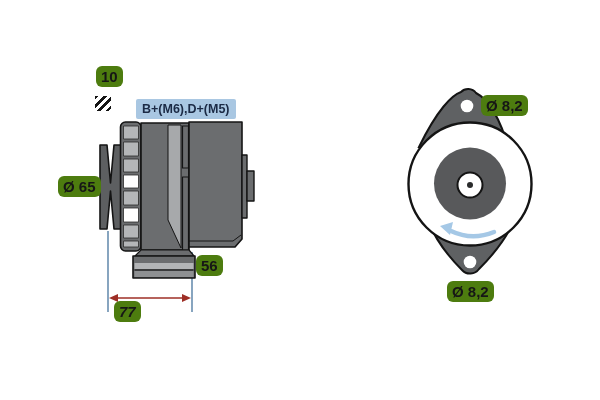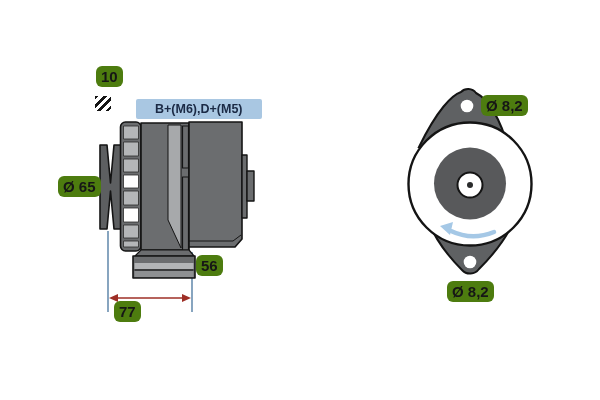--- a/index.html
+++ b/index.html
@@ -9,21 +9,21 @@
   }
   .canvas svg { position:absolute; left:0; top:0; }
   .ylabel {
     position:absolute; background:#4d7c0f; color:#161616;
     font-size:15px; font-weight:bold; line-height:17px;
     padding:2px 5px; border-radius:6px; white-space:nowrap; z-index:3;
   }
   .blabel {
     position:absolute; background:#a9c7e2; color:#1b2a45;
     font-size:12.5px; font-weight:bold; line-height:16px;
-    padding:2px 19px; border-radius:2px; white-space:nowrap; z-index:3;
+    padding:2px 6px; border-radius:2px; white-space:nowrap; z-index:3;
   }
   .hatch {
     position:absolute; width:16px; height:15px; z-index:3;
     background:repeating-linear-gradient(135deg,#141414 0 2.5px,#ffffff 2.5px 6px);
   }
 </style>
 </head>
 <body>
 
 <div class="canvas">
@@ -102,19 +102,19 @@
   <div class="ylabel" style="left:96px; top:66px;">10</div>
 
   <div class="hatch" style="left:95px; top:96px;"></div>
 
   <div class="blabel" style="left:136px; top:99px;">B+(M6),D+(M5)</div>
 
   <div class="ylabel" style="left:58px; top:176px;">Ø 65</div>
 
   <div class="ylabel" style="left:196px; top:255px;">56</div>
 
-  <div class="ylabel" style="left:114px; top:301px;">77</div>
+  <div class="ylabel" style="left:114px; top:301px;font-style:italic;">77</div>
 
   <div class="ylabel" style="left:481px; top:95px;">Ø 8,2</div>
 
   <div class="ylabel" style="left:447px; top:281px;">Ø 8,2</div>
 
 </div>
 
 </body></html>

